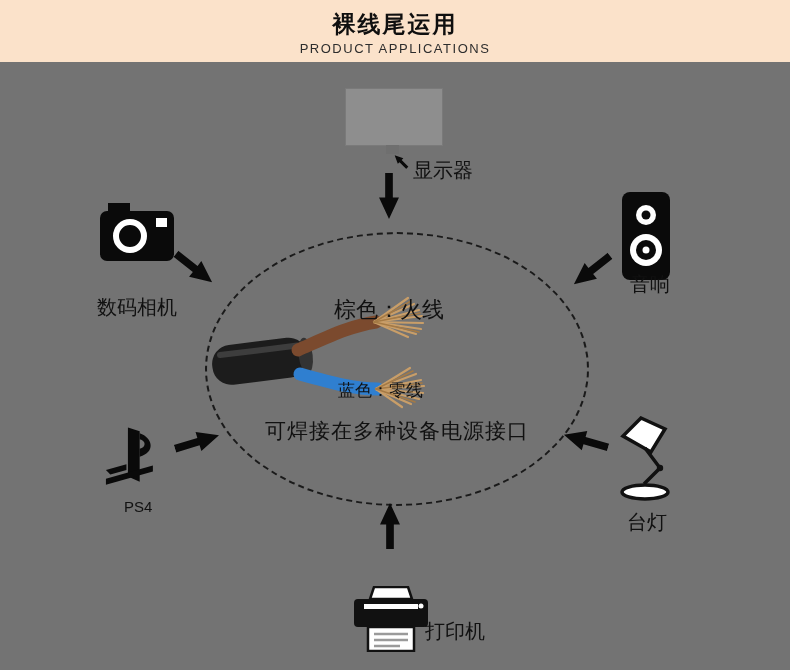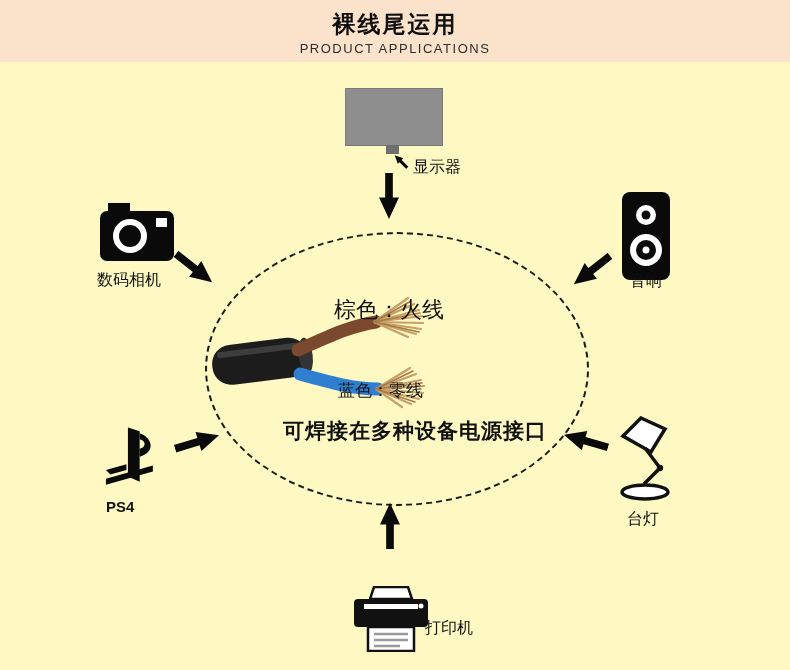--- a/index.html
+++ b/index.html
@@ -1,24 +1,24 @@
 <!DOCTYPE html>
 <html><head>
 <meta charset="utf-8">
 <style>
   html,body{margin:0;padding:0;background:#fff;}
   .page{
-    position:relative;width:790px;height:670px;background:#fef9c3;
+    position:relative;width:790px;height:670px;background:#737373;
     font-family:"Liberation Sans","DejaVu Sans",sans-serif;color:#111;overflow:hidden;
   }
   
   .banner{position:absolute;left:0;top:0;width:790px;height:62px;background:#fbe2ca;text-align:center;}
   .banner h1{margin:9px 0 1px;font-size:23px;font-weight:bold;letter-spacing:2px;color:#0f0f0f;}
   .banner .subtitle{font-size:13px;letter-spacing:1.5px;color:#2d2d2d;font-weight:500;}
-  .label{position:absolute;font-size:16px;white-space:nowrap;color:#111;}
+  .label{position:absolute;font-size:20px;white-space:nowrap;color:#111;}
 
   
   .ellipse{position:absolute;left:205px;top:232px;width:380px;height:270px;
     border:2px dashed #1a1a1a;border-radius:50%;}
 
   
   .monitor-screen{position:absolute;left:345px;top:88px;width:96px;height:56px;
     background:#8e8e8e;border:1px solid #7a7a7a;}
   .monitor-neck{position:absolute;left:386px;top:145px;width:13px;height:9px;background:#6f6f6f;}
 
@@ -30,28 +30,28 @@
   .arrow-speaker{left:569px;top:258px;transform:rotate(142deg);}
   .arrow-ps4{left:174px;top:430px;transform:rotate(-17deg);}
   .arrow-lamp{left:563px;top:429px;transform:rotate(196deg);}
   .arrow-printer{left:367px;top:514px;transform:rotate(-90deg);}
   .arrow-mini{position:absolute;left:392px;top:156px;width:18px;height:11px;transform:rotate(-135deg);}
   .arrow-mini svg{display:block;width:100%;height:100%;}
 
   
   .lbl-brown{left:334px;top:295px;font-size:22px;}
   .lbl-blue{left:338px;top:379px;font-size:17px;}
-  .caption{position:absolute;left:247px;top:417px;width:300px;text-align:right;
-    font-size:21px;font-weight:bold;letter-spacing:1px;}
+  .caption{position:absolute;left:247px;top:417px;width:300px;text-align:center;
+    font-size:21px;font-weight:normal;letter-spacing:1px;}
 
   
   .lbl-monitor{left:413px;top:157px;}
-  .lbl-camera{left:97px;top:270px;}
+  .lbl-camera{left:97px;top:294px;}
   .lbl-speaker{left:630px;top:271px;}
-  .lbl-ps4{left:106px;top:498px;font-weight:bold;font-size:15px;text-align:right;}
+  .lbl-ps4{left:124px;top:498px;font-weight:normal;font-size:15px;text-align:right;}
   .lbl-lamp{left:627px;top:509px;}
   .lbl-printer{left:425px;top:618px;}
 
   
   .icon{position:absolute;}
   .icon svg{display:block;}
 </style>
 </head>
 <body>
 

